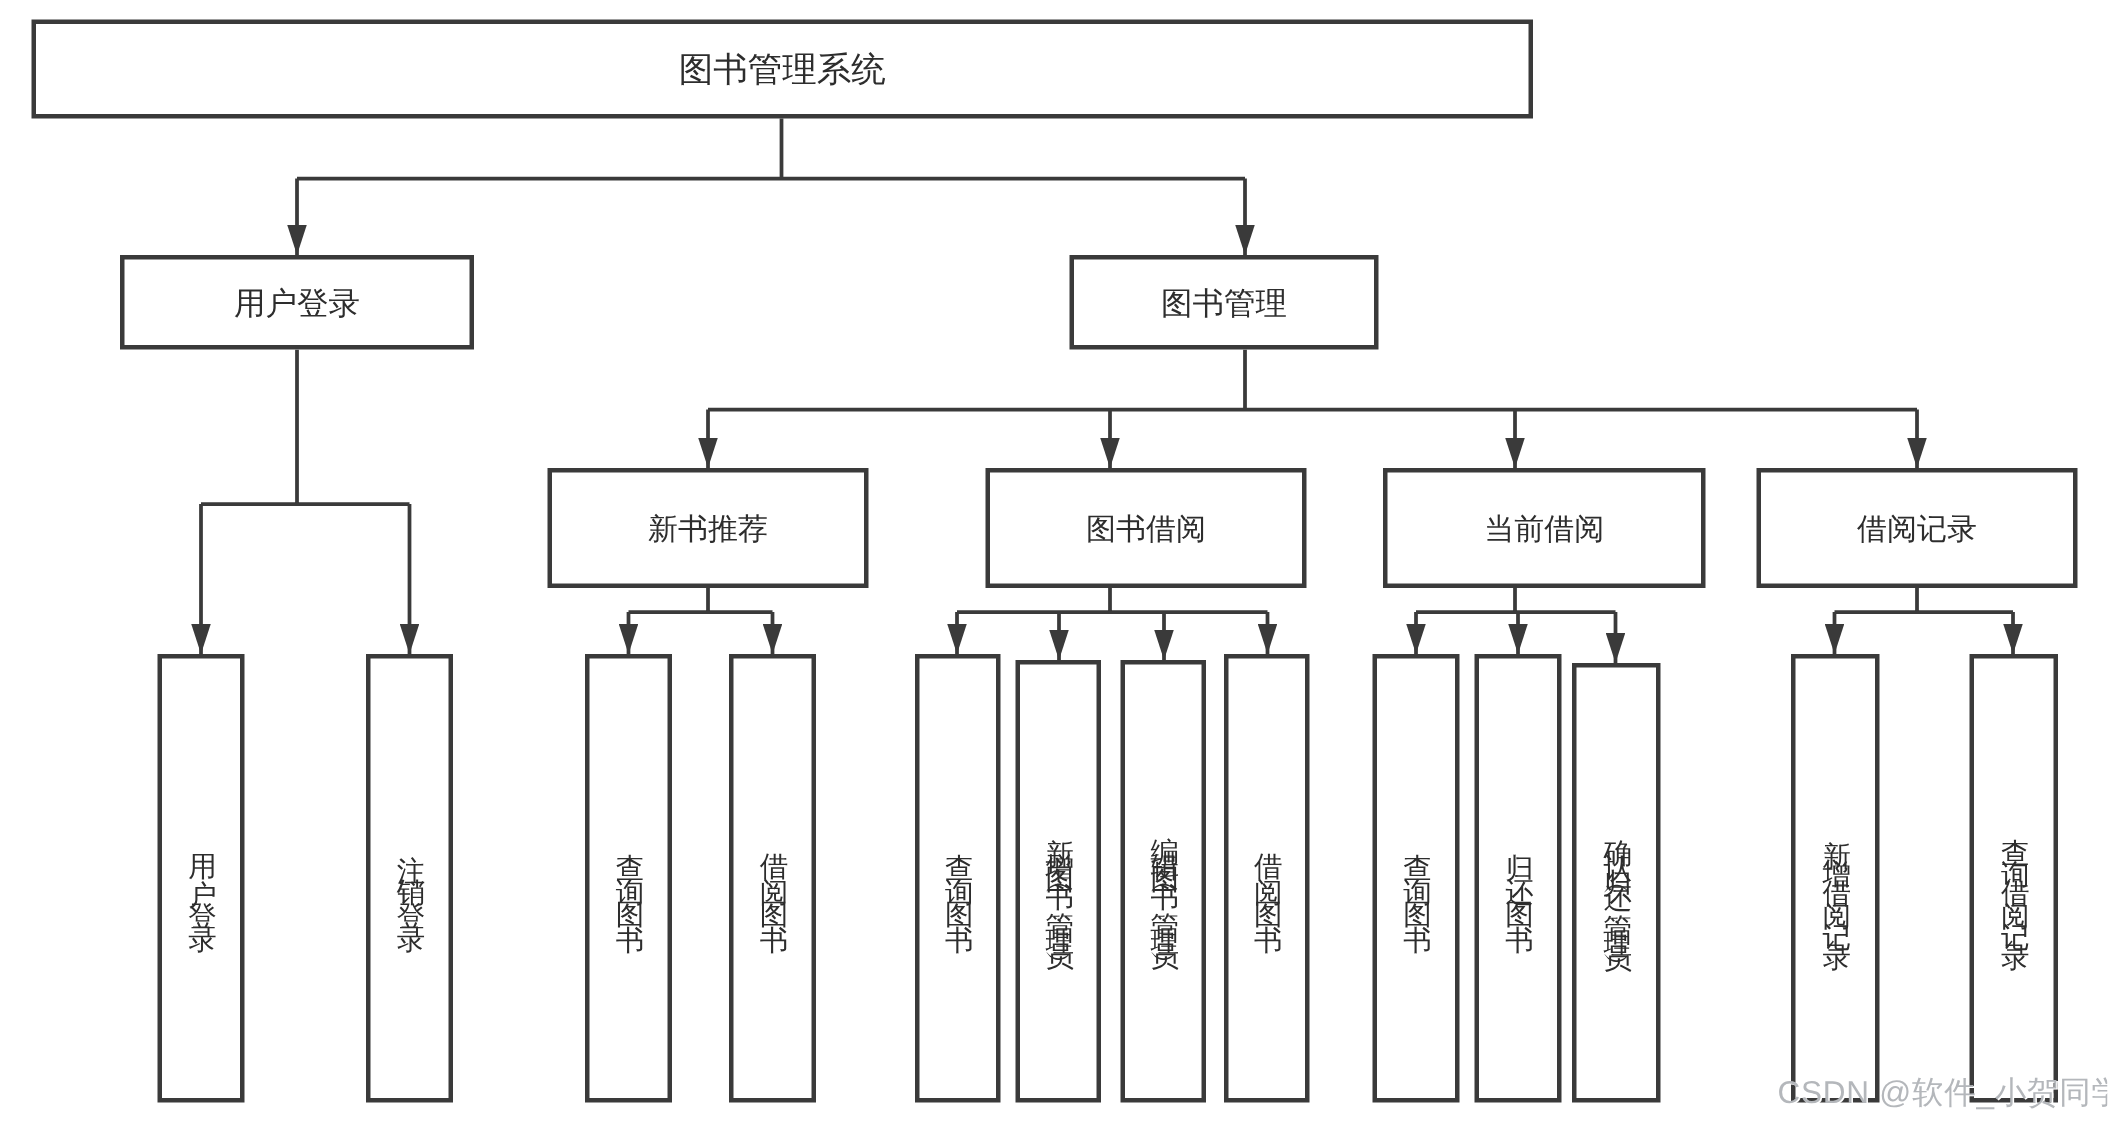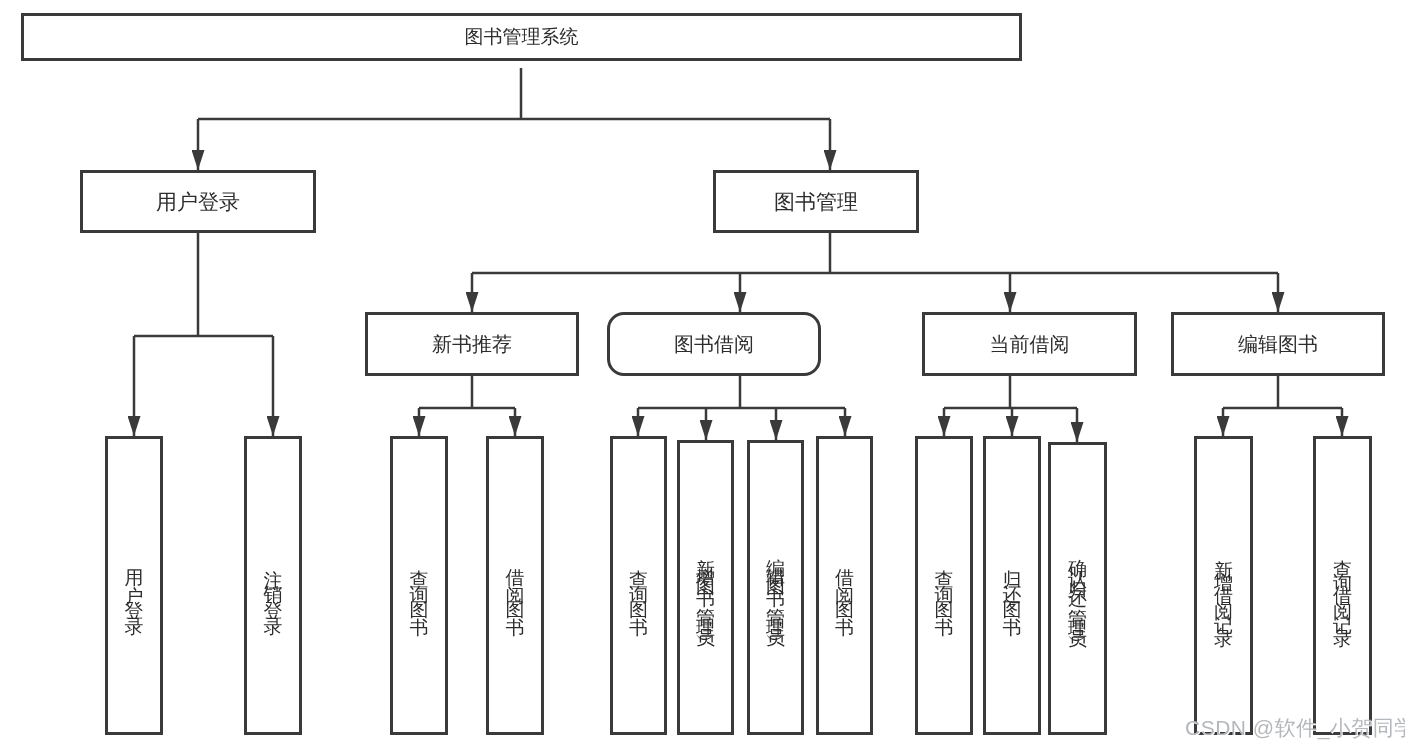--- a/index.html
+++ b/index.html
@@ -5,23 +5,23 @@
   html,body{margin:0;padding:0;background:#ffffff;}
   .canvas{
     position:relative;width:1405px;height:747px;background:#ffffff;overflow:hidden;
     font-family:"Liberation Sans","DejaVu Sans",sans-serif;color:#2d2d2d;
   }
   .wires{position:absolute;left:0;top:0;}
   .box{
     position:absolute;box-sizing:border-box;border:3px solid #3a3a3a;background:#ffffff;
     display:flex;align-items:center;justify-content:center;text-align:center;
   }
-  .root-box{left:21px;top:13px;width:1001px;height:48px;font-size:19px;}
+  .root-box{left:21px;top:13px;width:1001px;height:66px;font-size:23px;}
   .lvl2{height:63px;font-size:21px;}
-  .lvl3{height:64px;font-size:20px;}
+  .lvl3{height:80px;font-size:20px;}
   .leaf{
     top:436px;height:299px;font-size:19px;
     writing-mode:vertical-rl;text-orientation:mixed;letter-spacing:16px;
   }
   .leaf.tight{letter-spacing:10px;}
   .leaf.mid{letter-spacing:14px;}
   .watermark{
     position:absolute;left:1185px;top:714px;width:215px;
     font-size:21px;color:#b4b7bb;letter-spacing:0.5px;white-space:nowrap;
     text-shadow:1px 1px 0 #ffffff;
@@ -83,28 +83,28 @@
   <div class="box lvl2" style="left:80px;top:170px;width:236px;">
     <span class="lbl">用户登录</span>
   </div>
   <div class="box lvl2" style="left:713px;top:170px;width:206px;">
     <span class="lbl">图书管理</span>
   </div>
 
   <div class="box lvl3" style="left:365px;top:312px;width:214px;">
     <span class="lbl">新书推荐</span>
   </div>
-  <div class="box lvl3" style="left:607px;top:312px;width:214px;border-radius:17px;">
+  <div class="box lvl3" style="left:657px;top:312px;width:214px;">
     <span class="lbl">图书借阅</span>
   </div>
   <div class="box lvl3" style="left:902px;top:312px;width:215px;margin-left:20px;">
     <span class="lbl">当前借阅</span>
   </div>
   <div class="box lvl3" style="left:1171px;top:312px;width:214px;">
-    <span class="lbl">编辑图书</span>
+    <span class="lbl">借阅记录</span>
   </div>
 
   <div class="box leaf" style="left:105px;width:58px;">
     <span class="lbl">用户登录</span>
   </div>
   <div class="box leaf" style="left:244px;width:58px;">
     <span class="lbl">注销登录</span>
   </div>
 
   <div class="box leaf" style="left:390px;width:58px;">

